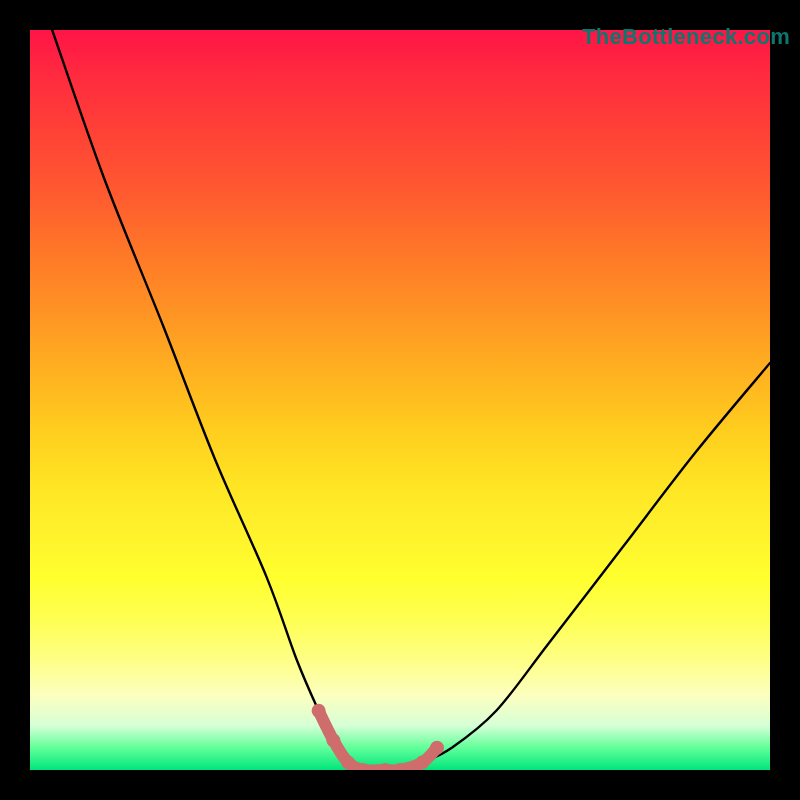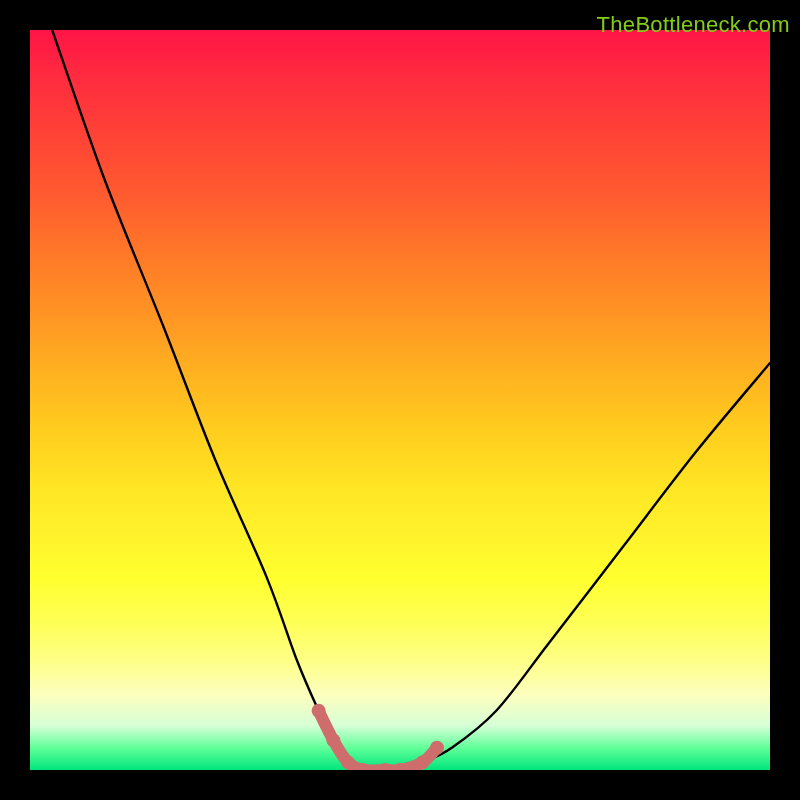--- a/index.html
+++ b/index.html
@@ -40,25 +40,25 @@
       #feff55 80%,
       #feff84 85%,
       #fcffc0 90%,
       #d6ffd6 94%,
       #61ff9a 97%,
       #00e57b 100%
     );
   }
   .watermark {
     position: absolute;
-    top: 12px;
+    top: 24px;
     right: 10px;
-    color: #84cc16;
+    color: #0f766e;
     font-size: 22px;
-    font-weight: 400;
+    font-weight: 700;
     letter-spacing: 0.3px;
     user-select: none;
   }
   svg.curve {
     position: absolute;
     left: 30px;
     top: 30px;
     width: 740px;
     height: 740px;
     pointer-events: none;

